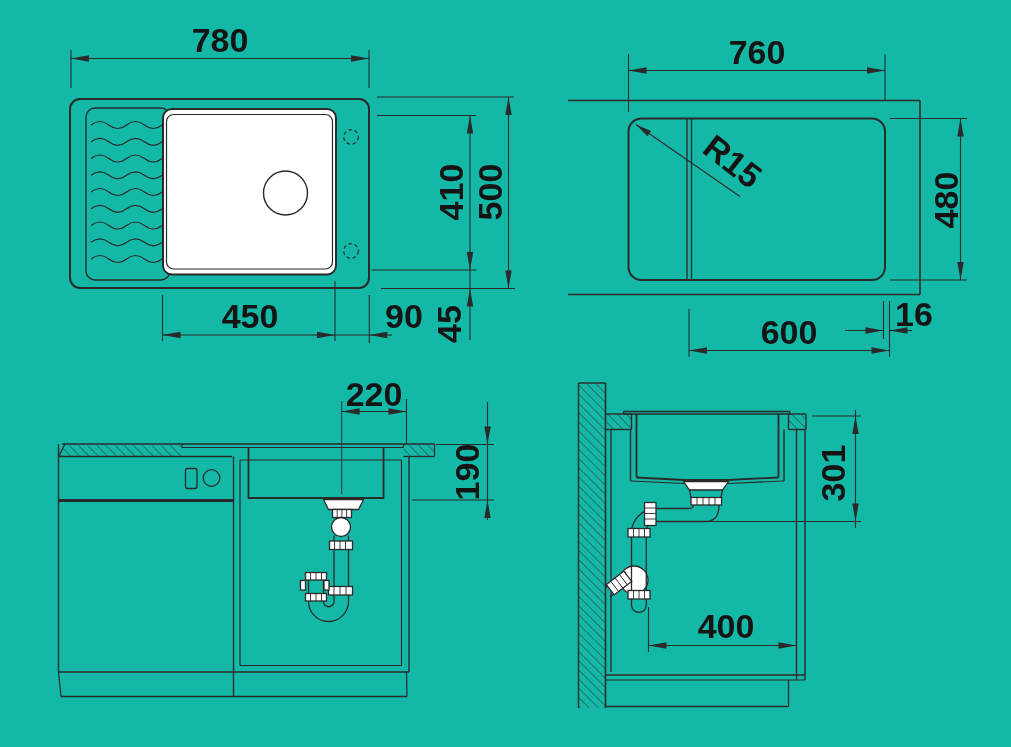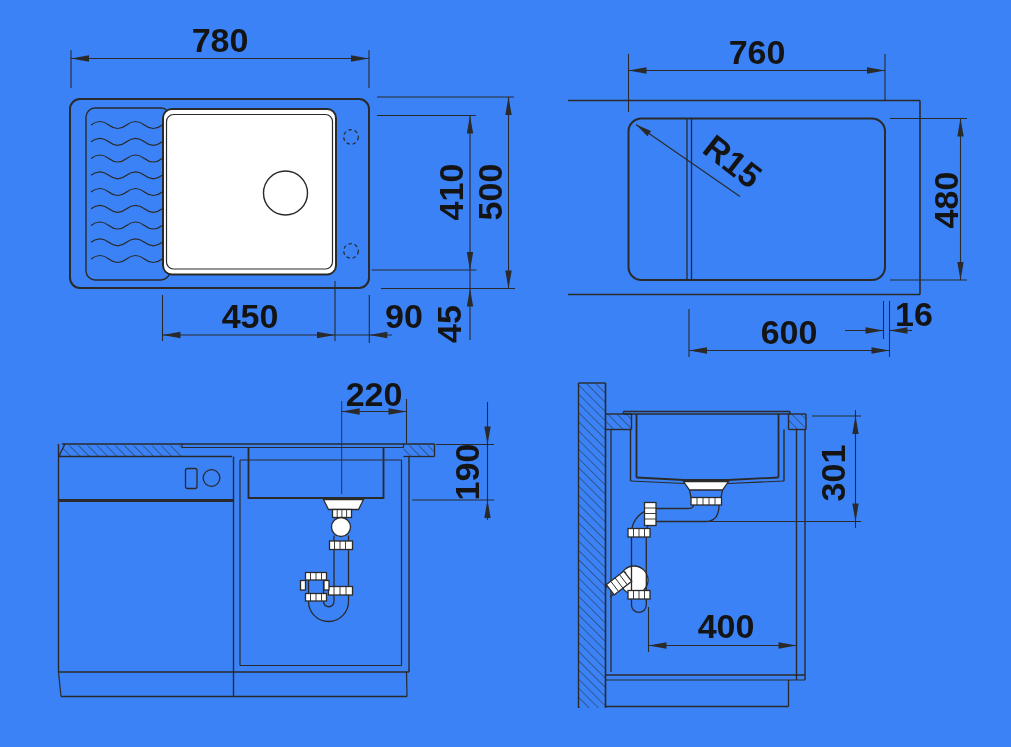--- a/index.html
+++ b/index.html
@@ -1,16 +1,16 @@
 <!DOCTYPE html>
 <html><head>
 <meta charset="utf-8">
 <style>
   html,body{margin:0;padding:0;background:#ffffff;}
-  .stage{position:relative;width:1011px;height:747px;background:#3b82f6;overflow:hidden;}
+  .stage{position:relative;width:1011px;height:747px;background:#14b8a6;overflow:hidden;}
   .ln{stroke:#2a2a2a;fill:none;stroke-linecap:butt;}
   .w2{stroke-width:2;}
   .w18{stroke-width:1.8;}
   .w16{stroke-width:1.6;}
   .w14{stroke-width:1.4;}
   .w13{stroke-width:1.3;}
   .w12{stroke-width:1.2;}
   .w11{stroke-width:1.1;}
   .w09{stroke-width:0.9;}
   .w3{stroke-width:3;}

